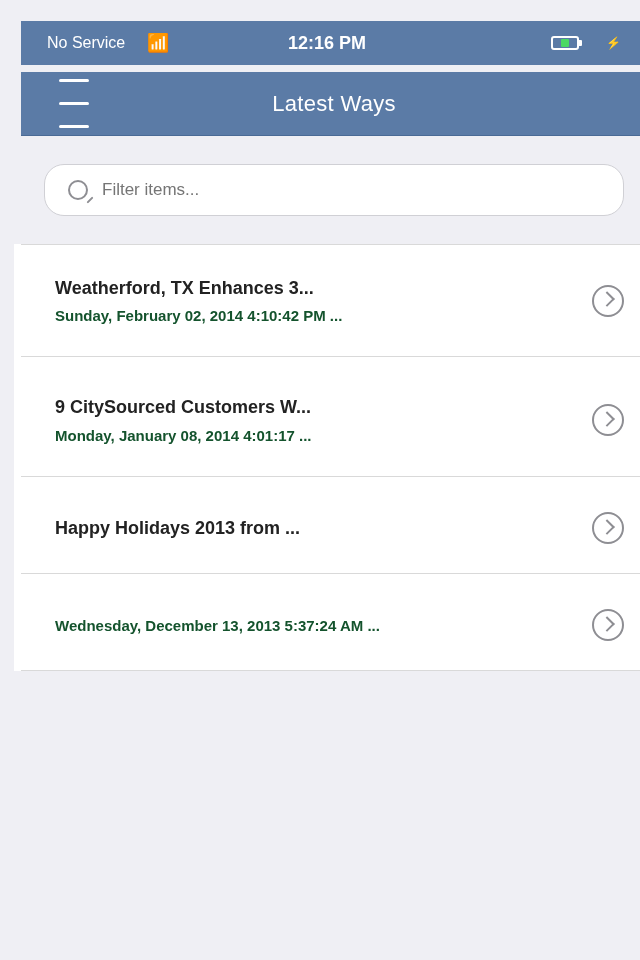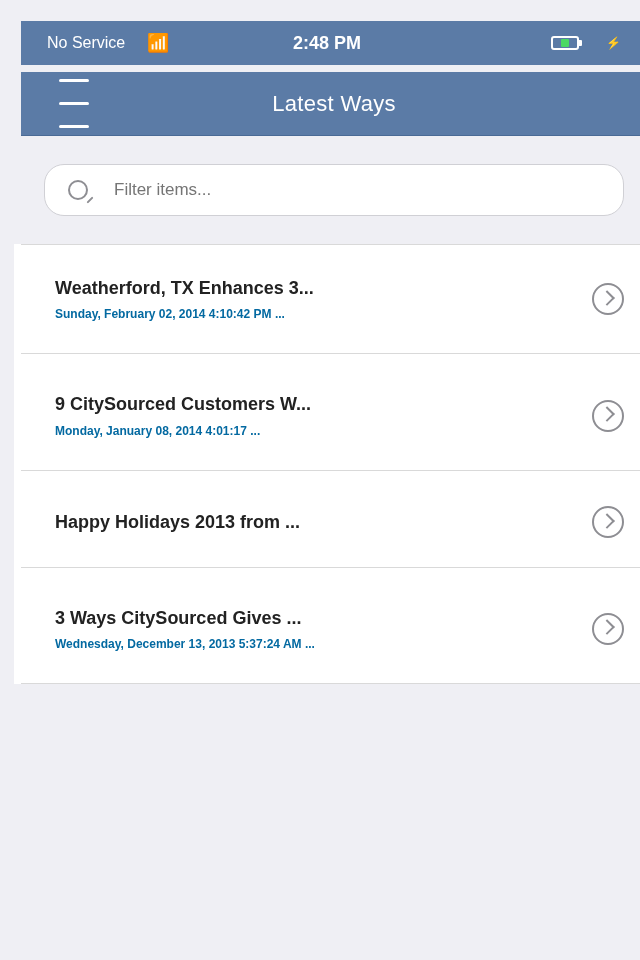--- a/index.html
+++ b/index.html
@@ -128,21 +128,21 @@
       padding: 14px 16px;
     }
 
     .search-bar {
       background: white;
       border: 1px solid #d0d0d5;
       border-radius: 20px;
       display: flex;
       align-items: center;
       padding: 8px 16px;
-      gap: 12px;
+      gap: 0;
     }
 
     .search-icon-circle {
       width: 20px;
       height: 20px;
       border: 2px solid #8e8e93;
       border-radius: 50%;
       position: relative;
       flex-shrink: 0;
     }
@@ -194,23 +194,23 @@
 
     .news-title {
       font-size: 18px;
       font-weight: 700;
       color: #222;
       margin-bottom: 6px;
       line-height: 1.3;
     }
 
     .news-date {
-      font-size: 12px;
+      font-size: 15px;
       font-weight: 600;
-      color: #0369a1;
+      color: #14532d;
     }
 
     .chevron-circle {
       width: 32px;
       height: 32px;
       border: 2px solid #8e8e93;
       border-radius: 50%;
       display: flex;
       align-items: center;
       justify-content: center;
@@ -228,21 +228,21 @@
     }
   </style>
 </head>
 <body>
 
 <div class="status-bar">
   <div class="status-left">
     <span>No Service</span>
     <span style="font-size:18px;">📶</span>
   </div>
-  <div class="status-center">2:48 PM</div>
+  <div class="status-center">12:16 PM</div>
   <div class="status-right">
     <div class="battery">
       <div class="battery-body">
         <div class="battery-fill"></div>
       </div>
     </div>
     <span class="bolt">⚡</span>
   </div>
 </div>
 
@@ -278,18 +278,17 @@
       <div class="chevron-circle"></div>
     </div>
     <div class="news-item">
       <div class="news-content">
         <div class="news-title">Happy Holidays 2013 from ...</div>
       </div>
       <div class="chevron-circle"></div>
     </div>
     <div class="news-item">
       <div class="news-content">
-        <div class="news-title">3 Ways CitySourced Gives ...</div>
         <div class="news-date">Wednesday, December 13, 2013 5:37:24 AM ...</div>
       </div>
       <div class="chevron-circle"></div>
     </div>
   </div>
 
 </body></html>

